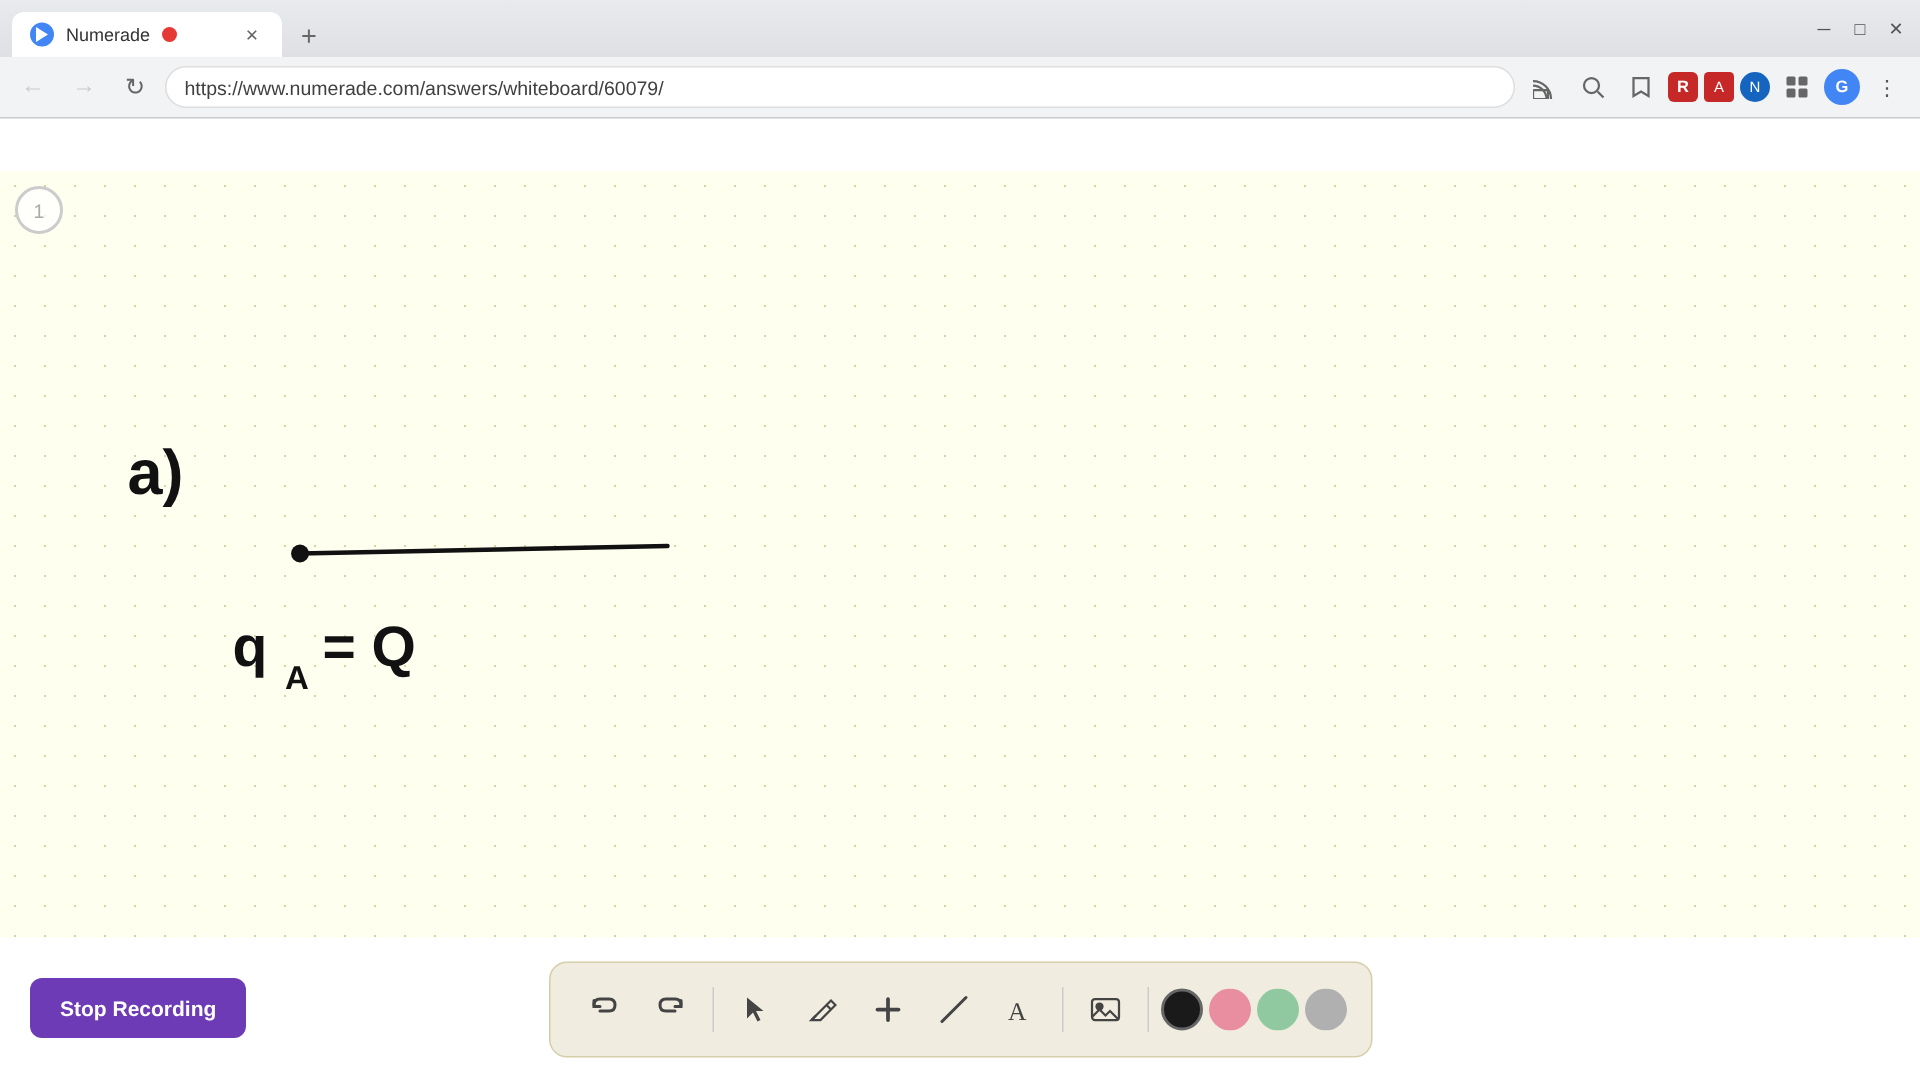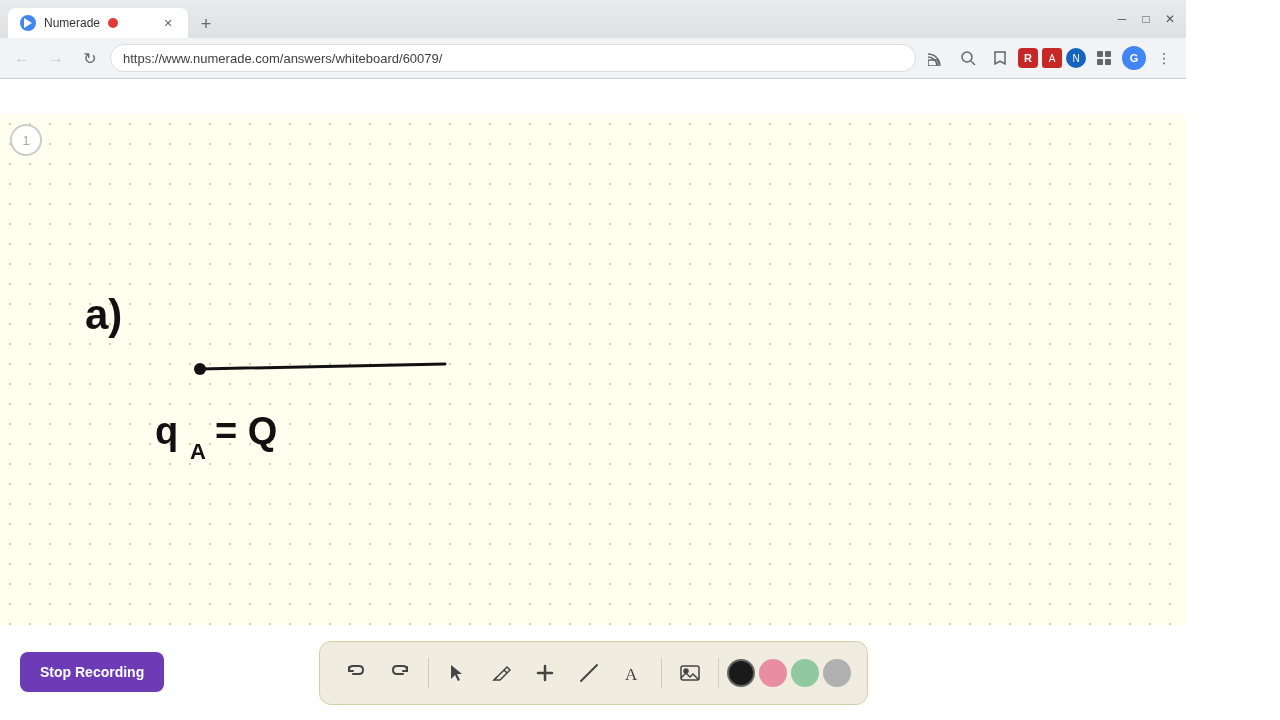--- a/index.html
+++ b/index.html
@@ -272,21 +272,21 @@
       padding: 12px 20px;
       font-size: 14px;
       font-weight: 600;
       cursor: pointer;
       white-space: nowrap;
     }
   </style>
 </head>
 <body>
 
-<div style="position:relative; width:1186px; height:720px; overflow:hidden;">
+<div style="position:relative; width:1280px; height:720px; overflow:hidden;">
 
   <div class="browser-chrome">
 
     <div class="title-bar">
 
       <div class="tabs-bar" style="flex:1; display:flex; align-items:flex-end; background:transparent; height:38px; padding:0;">
         <div class="tab">
           <div class="tab-favicon">
             <svg width="12" height="12" viewBox="0 0 12 12" fill="white">
               <polygon points="2,1 10,6 2,11"></polygon>

